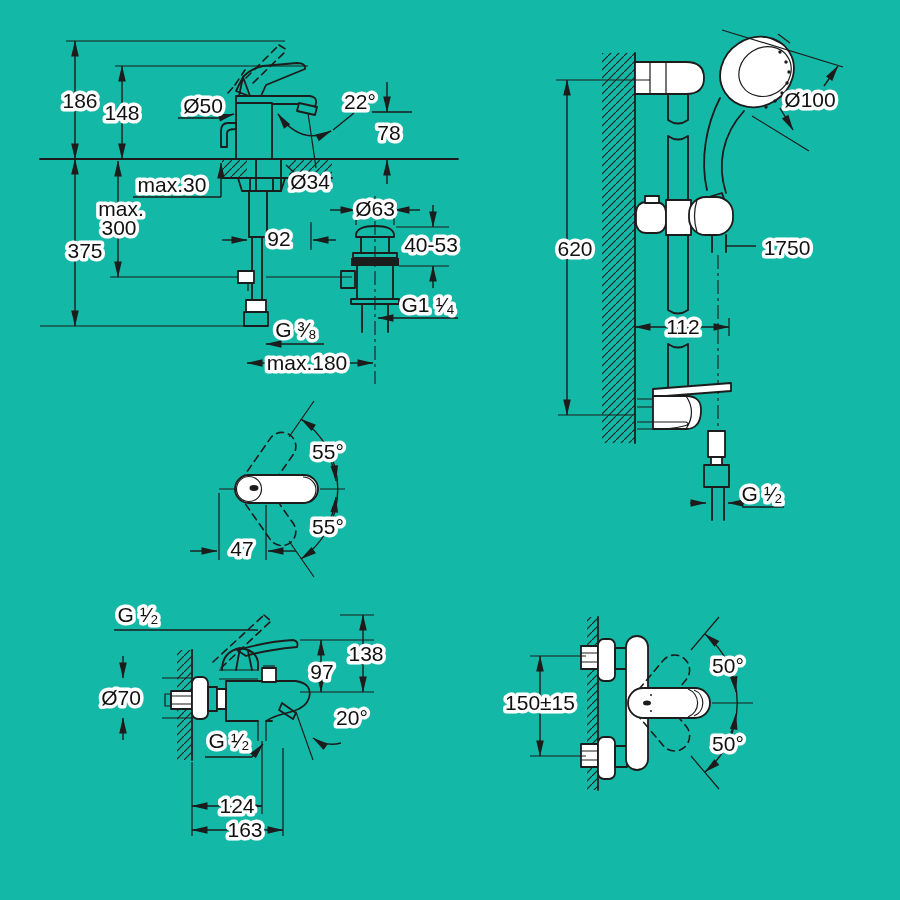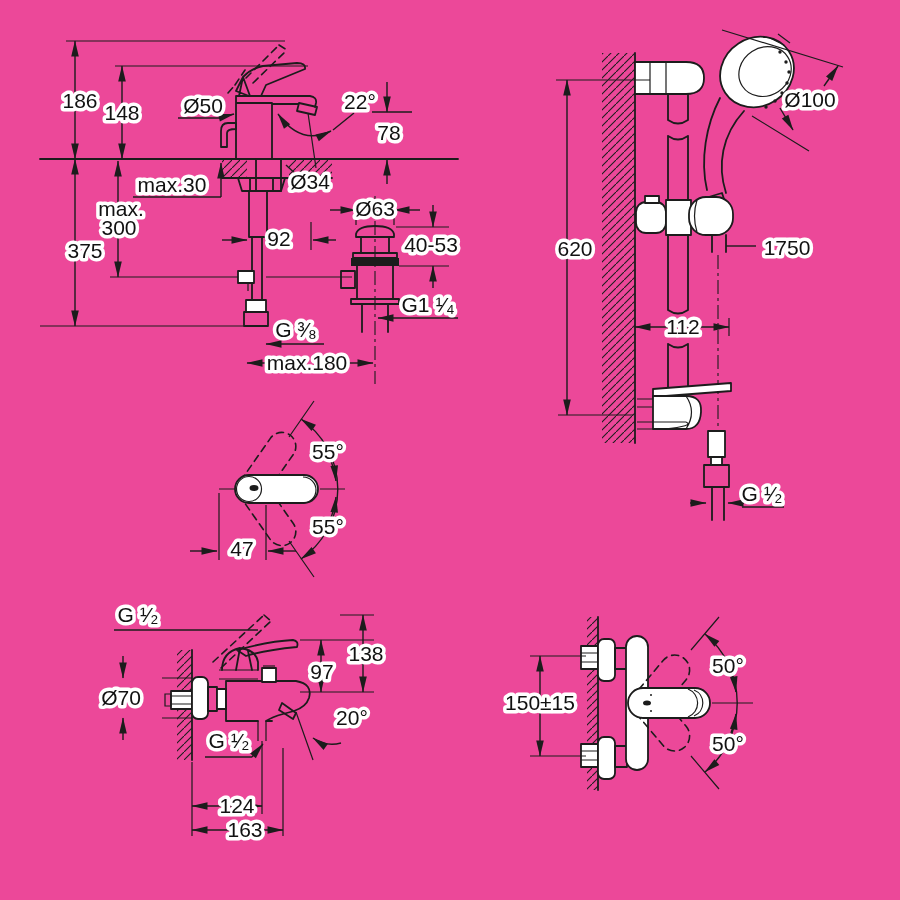--- a/index.html
+++ b/index.html
@@ -1,16 +1,16 @@
 <!DOCTYPE html>
 <html><head>
 <meta charset="utf-8">
 <style>
   html,body{margin:0;padding:0;background:#ffffff;}
-  .stage{width:900px;height:900px;position:relative;background:#ec4899;}
+  .stage{width:900px;height:900px;position:relative;background:#14b8a6;}
   svg{display:block;}
   .ln{stroke:#1c1c1c;stroke-width:1.8;fill:none;stroke-linecap:round;stroke-linejoin:round;}
   .thin{stroke:#1c1c1c;stroke-width:1.2;fill:none;}
   .dm{stroke:#1c1c1c;stroke-width:1.4;fill:none;}
   .dash{stroke:#1c1c1c;stroke-width:1.6;fill:none;stroke-dasharray:7 5;stroke-linecap:round;}
   .cl{stroke:#1c1c1c;stroke-width:1.1;fill:none;stroke-dasharray:14 4 3 4;}
   .wh{fill:#ffffff;}
   .dk{fill:#1c1c1c;}
   .t{font-family:"Liberation Sans","DejaVu Sans",sans-serif;font-size:21px;fill:#111;
      text-anchor:middle;paint-order:stroke;stroke:#ffffff;stroke-width:7px;stroke-linejoin:round;}

